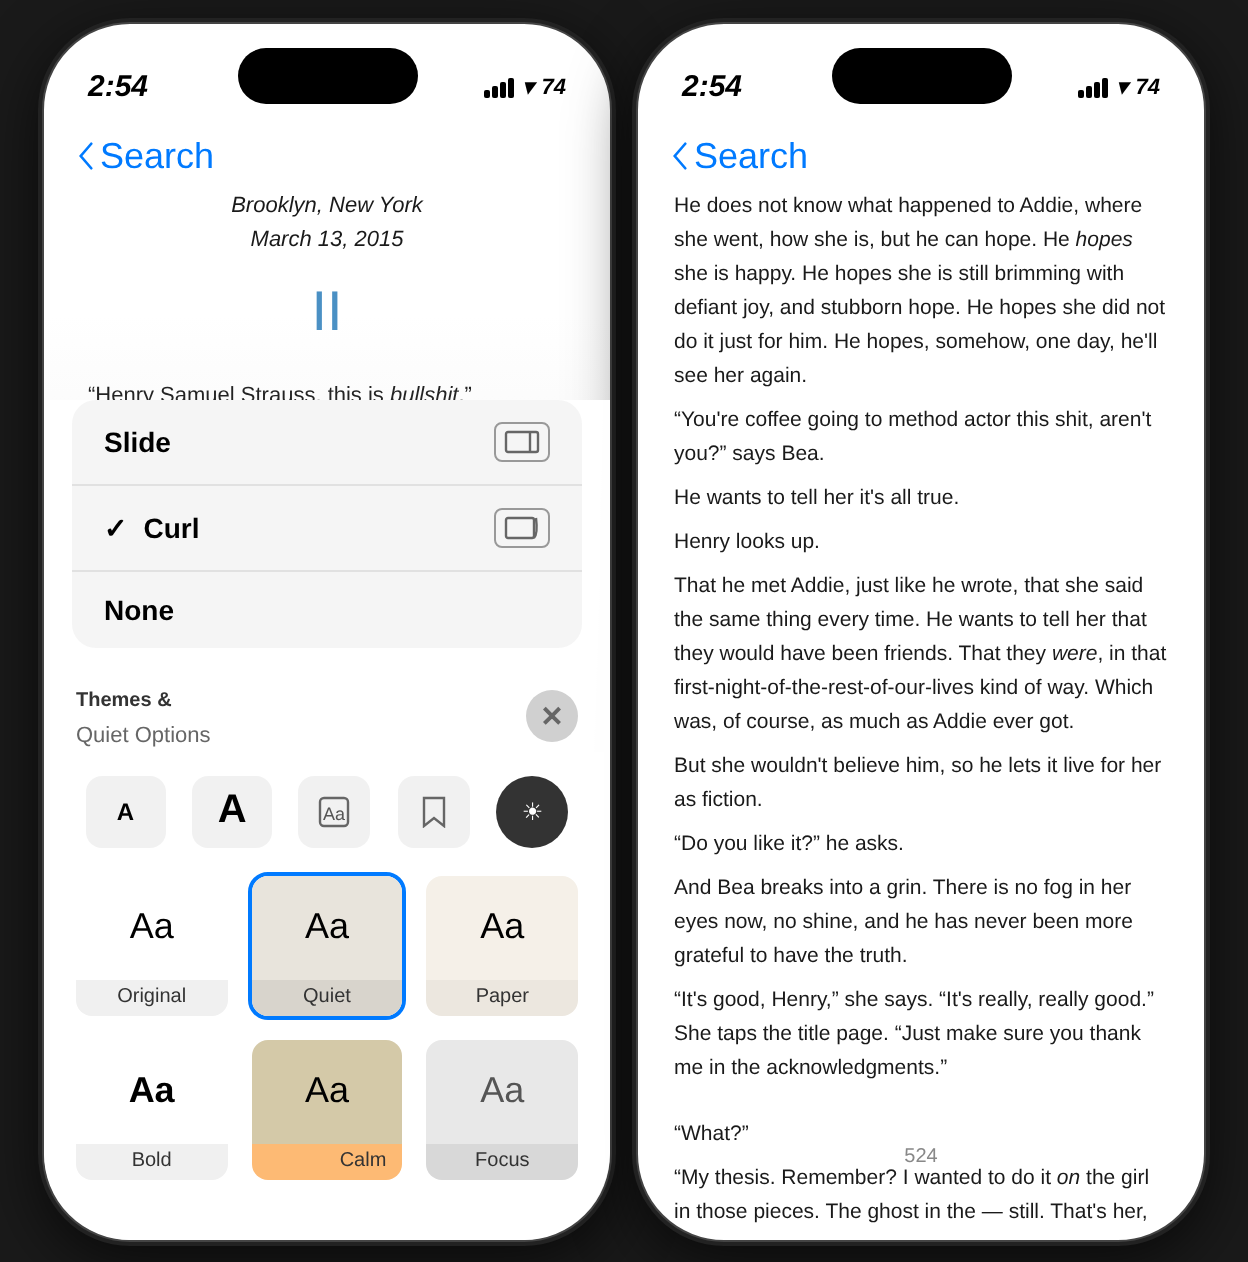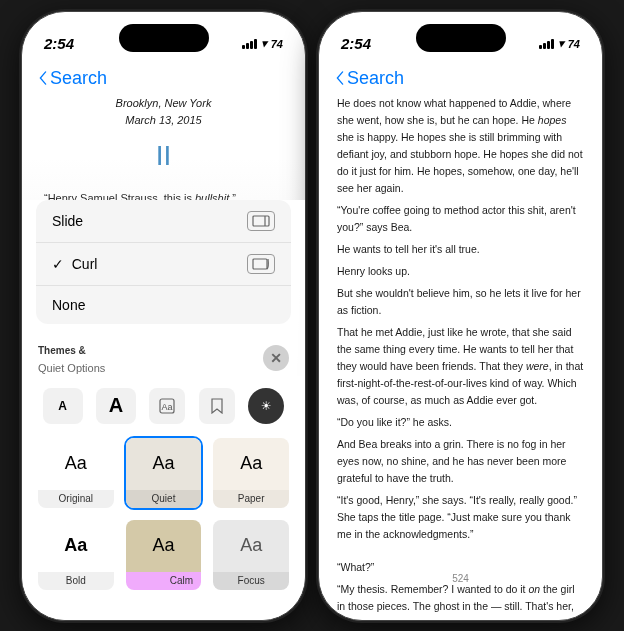--- a/index.html
+++ b/index.html
@@ -269,21 +269,21 @@
       </div>
       <p style="margin-bottom:6px; font-size:11px;">“Henry Samuel Strauss, this is <em>bullshit</em>.”</p>
       <p style="margin-bottom:6px; font-size:11px;">Bea slams the last page down on the coffee counter, startling the cat, who'd drifted off on a nearby tower of books. "You can't end it there." She's clutching the rest of the manuscript to her chest, as if to shield it from him. The title page stares back at him.</p>
 
     </div>
 
     <div class="dimmed-overlay"></div>
 
     <div class="overlay-panel">
 
-      <div style="margin: 0 14px 8px; background: rgba(245,245,245,0.98); border-radius: 12px; overflow: hidden;">
+      <div style="margin: 0 14px 8px; background: rgba(245,245,245,0.98); border-radius: 12px; overflow: hidden; font-weight: bold;">
         <div class="slide-option">
           <span>Slide</span>
           <div style="display:flex;align-items:center;gap:6px;">
             <div class="option-icon">
               <svg width="18" height="14" viewBox="0 0 18 14">
                   <rect x="1" y="2" width="16" height="10" rx="1" fill="none" stroke="#666" stroke-width="1.2"></rect>
                   <path d="M13 2v10" stroke="#666" stroke-width="1.2"></path>
                 </svg>
             </div>
           </div>
@@ -348,21 +348,21 @@
           <div class="theme-label" style="background:#ece7df;">Paper</div>
         </div>
 
         <div class="theme-card theme-bold">
           <div class="theme-preview" style="background:#ffffff; color:#000; font-weight:700;">Aa</div>
           <div class="theme-label" style="background:#f0f0f0;">Bold</div>
         </div>
 
         <div class="theme-card theme-calm">
           <div class="theme-preview" style="background:#d4c9a8; color:#000;">Aa</div>
-          <div class="theme-label" style="background:#f0abfc;padding-left:36px;">Calm</div>
+          <div class="theme-label" style="background:#fdba74;padding-left:36px;">Calm</div>
         </div>
 
         <div class="theme-card theme-focus">
           <div class="theme-preview" style="background:#e8e8e8; color:#555;">Aa</div>
           <div class="theme-label" style="background:#d8d8d8;">Focus</div>
         </div>
       </div>
 
     </div>
   </div>
@@ -393,22 +393,22 @@
           </svg>
         <span>Search</span>
       </div>
     </div>
 
     <div class="book-content-right" style="height: 520px; overflow: hidden;">
       <p style="margin-bottom:5px;">He does not know what happened to Addie, where she went, how she is, but he can hope. He <em>hopes</em> she is happy. He hopes she is still brimming with defiant joy, and stubborn hope. He hopes she did not do it just for him. He hopes, somehow, one day, he'll see her again.</p>
       <p style="margin-bottom:5px;">“You're coffee going to method actor this shit, aren't you?” says Bea.</p>
       <p style="margin-bottom:5px;">He wants to tell her it's all true.</p>
       <p style="margin-bottom:5px;">Henry looks up.</p>
+      <p style="margin-bottom:5px;">That he met Addie, just like he wrote, that she said the same thing every time. He wants to tell her that they would have been friends. That they <em>were</em>, in that first-night-of-the-rest-of-our-lives kind of way. Which was, of course, as much as Addie ever got.</p>
       <p style="margin-bottom:5px;">But she wouldn't believe him, so he lets it live for her as fiction.</p>
-      <p style="margin-bottom:5px;">That he met Addie, just like he wrote, that she said the same thing every time. He wants to tell her that they would have been friends. That they <em>were</em>, in that first-night-of-the-rest-of-our-lives kind of way. Which was, of course, as much as Addie ever got.</p>
       <p style="margin-bottom:5px;">“Do you like it?” he asks.</p>
       <p style="margin-bottom:5px;">And Bea breaks into a grin. There is no fog in her eyes now, no shine, and he has never been more grateful to have the truth.</p>
       <p style="margin-bottom:16px;">“It's good, Henry,” she says. “It's really, really good.” She taps the title page. “Just make sure you thank me in the acknowledgments.”</p>
       <p style="margin-bottom:5px;">“What?”</p>
       <p style="margin-bottom:5px;">“My thesis. Remember? I wanted to do it <em>on</em> the girl in those pieces. The ghost in the — still. That's her, isn't it?”</p>
 
     </div>
 
     <div class="page-num" style="position:absolute; bottom: 32px; width:100%;">
       <span>524</span>

